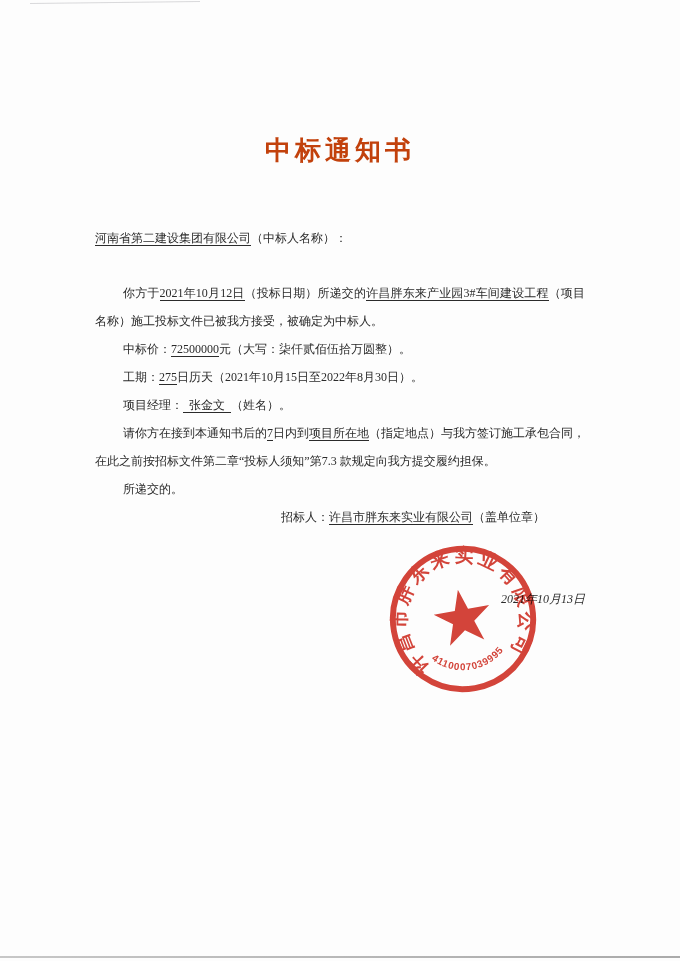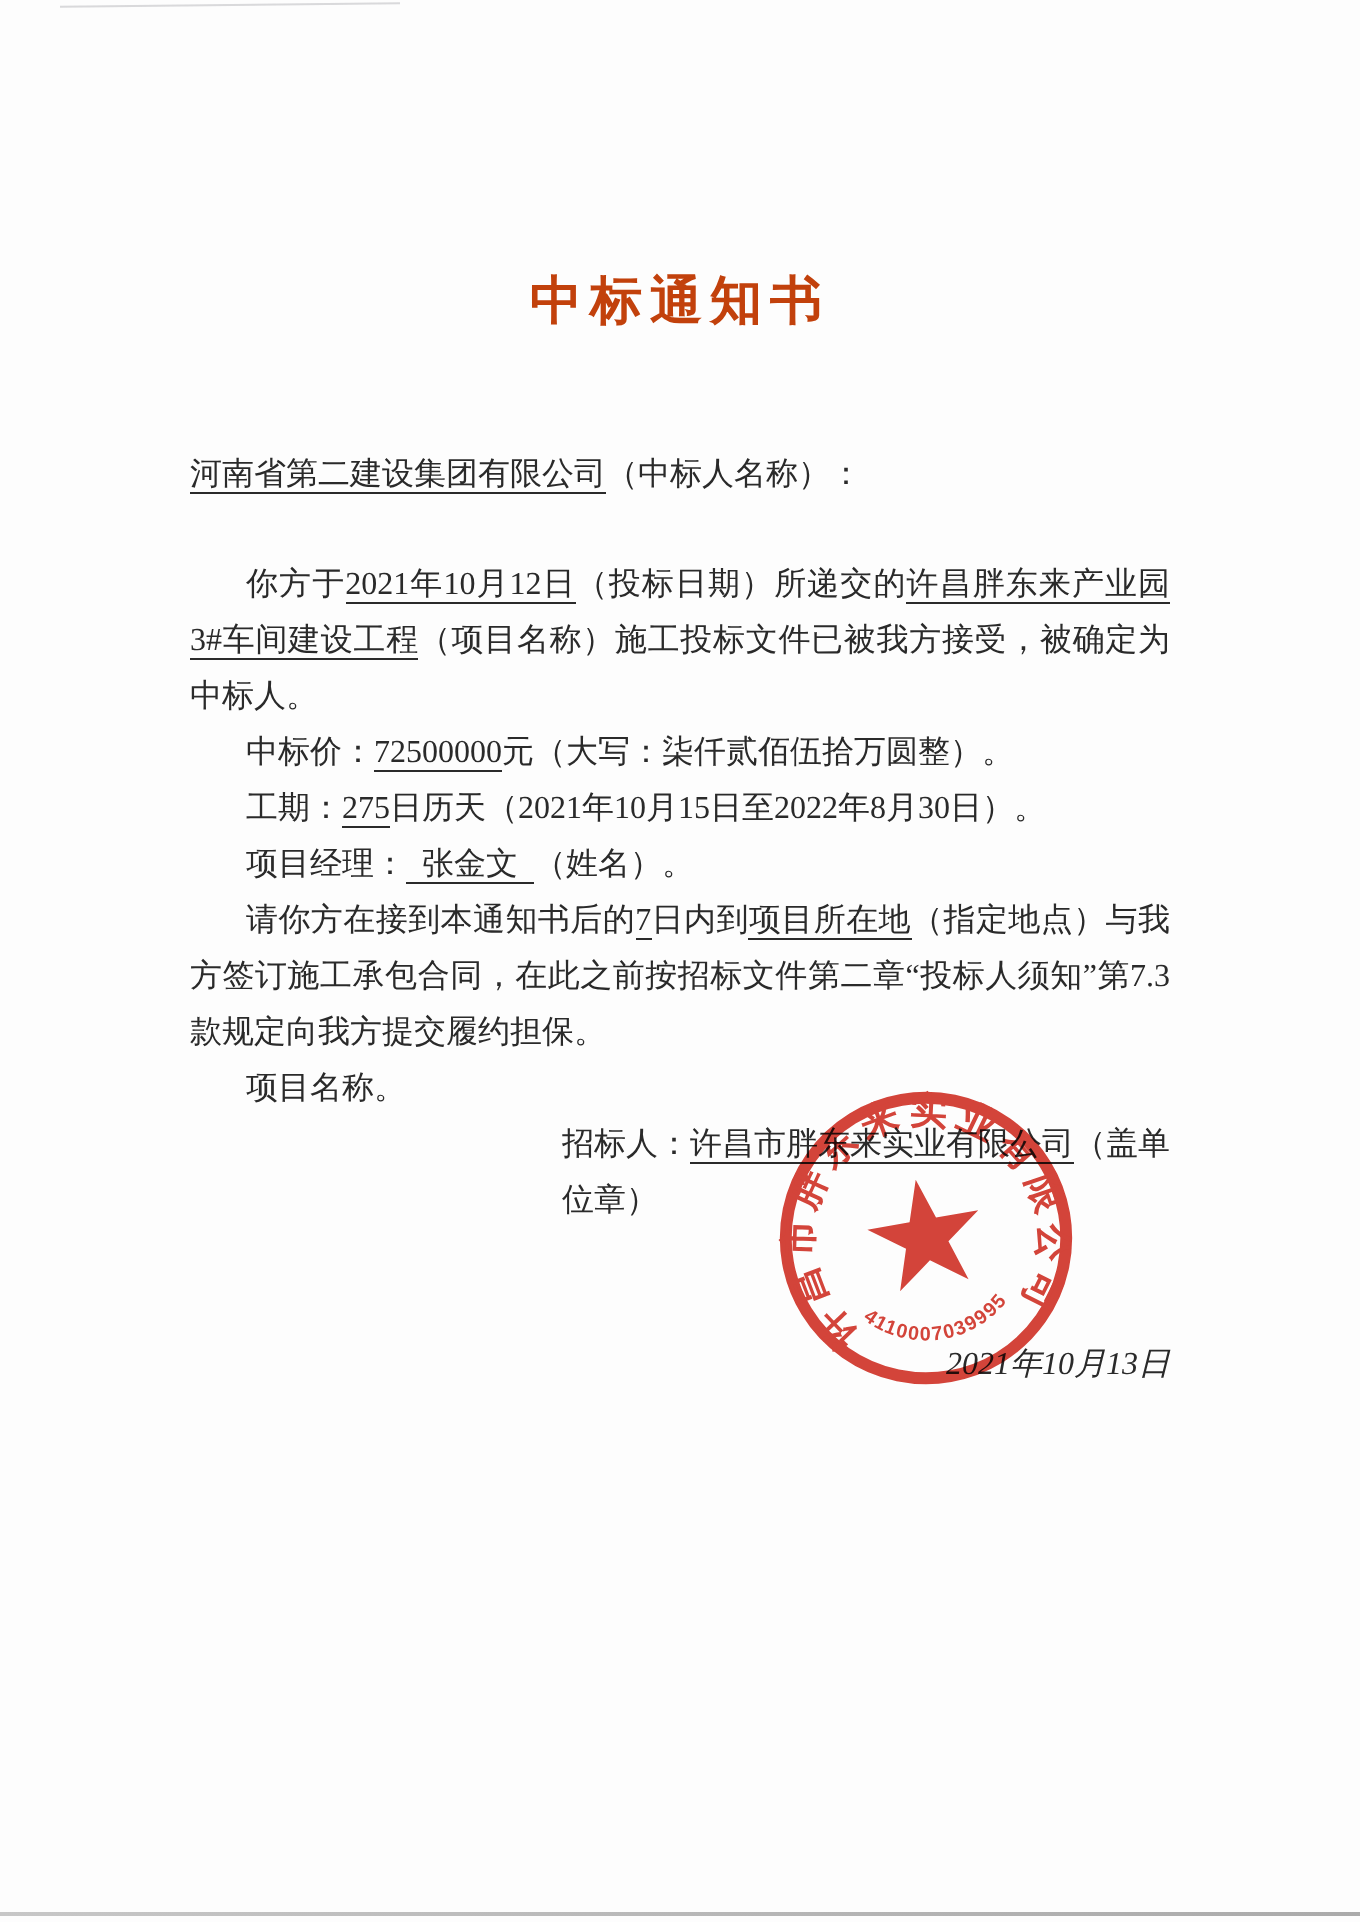--- a/index.html
+++ b/index.html
@@ -27,21 +27,21 @@
     padding-top: 133px;
     text-align: center;
     font-family: "Liberation Sans", "DejaVu Sans", sans-serif;
     font-size: 26px;
     font-weight: 700;
     letter-spacing: 4px;
     color: #c2410c;
   }
   .content {
     padding: 0 95px;
-    font-size: 16px;
+    font-size: 12px;
     line-height: 28px;
     text-align: justify;
   }
   p { margin: 0; }
   .addressee { margin-top: 56px; }
   .para-first { margin-top: 27px; }
   .indent { text-indent: 28px; }
   .u {
     border-bottom: 1.5px solid #2b2b2b;
     padding-bottom: 0px;
@@ -78,21 +78,21 @@
 
     <p class="indent"><span>中标价：</span><span class="u">72500000</span><span>元（大写：柒仟贰佰伍拾万圆整）。</span></p>
 
     <p class="indent"><span>工期：</span><span class="u">275</span><span>日历天（2021年10月15日至2022年8月30日）。</span></p>
 
 
     <p class="indent"><span>项目经理：</span><span class="u">  张金文  </span><span>（姓名）。</span></p>
 
     <p class="indent"><span>请你方在接到本通知书后的</span><span class="u">7</span><span>日内到</span><span class="u">项目所在地</span><span>（指定地点）与我方签订施工承包合同，在此之前按招标文件第二章“投标人须知”第7.3 款规定向我方提交履约担保。</span></p>
 
-    <p class="indent">项目名称。</p>
+    <p class="indent">所递交的。</p>
 
     <p class="sign-row"><span>招标人：</span><span class="u">许昌市胖东来实业有限公司</span><span>（盖单位章）</span></p>
 
     <p class="date-row">2021年10月13日</p>
   </div>
 
   <div class="stamp">
     <svg viewBox="0 0 160 160" xmlns="http://www.w3.org/2000/svg">
       <defs>
         <path id="arcTop" d="M 39 121 A 58 58 0 1 1 121 121" fill="none"></path>

